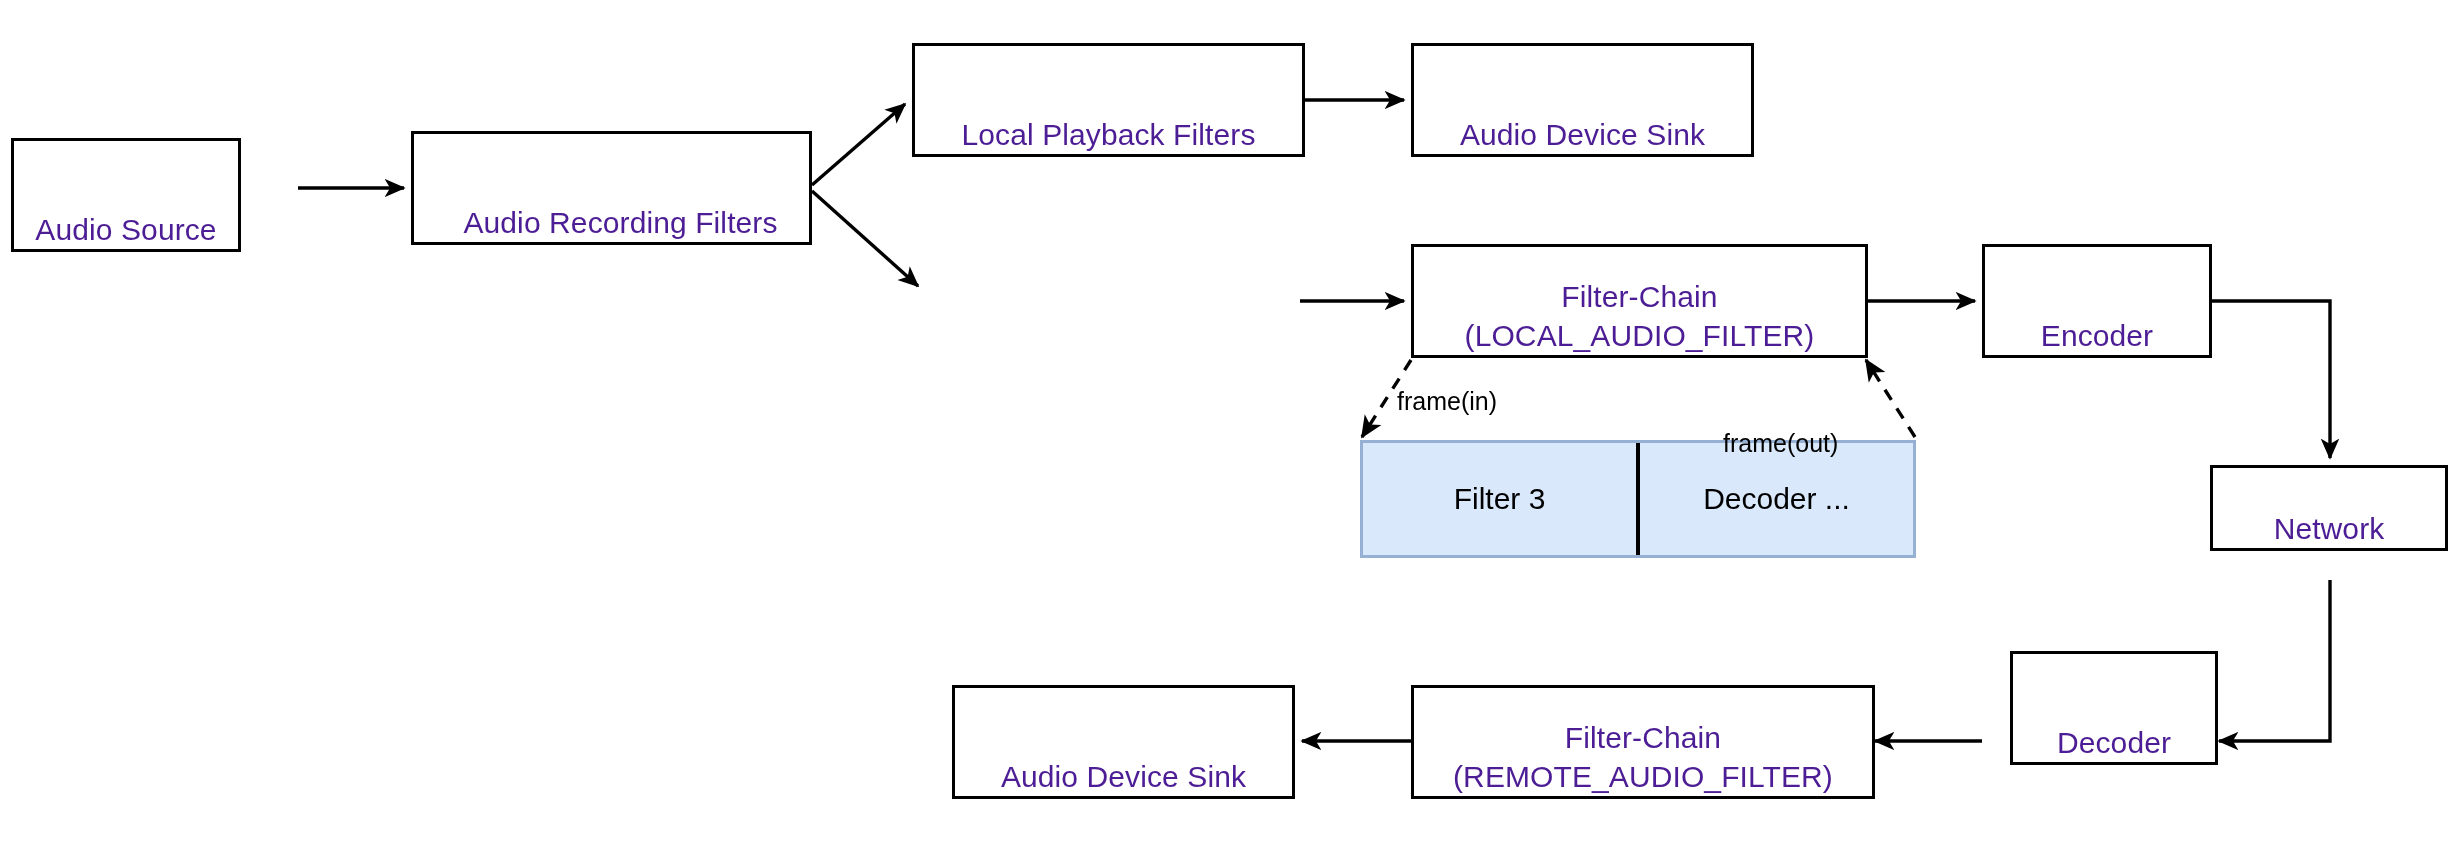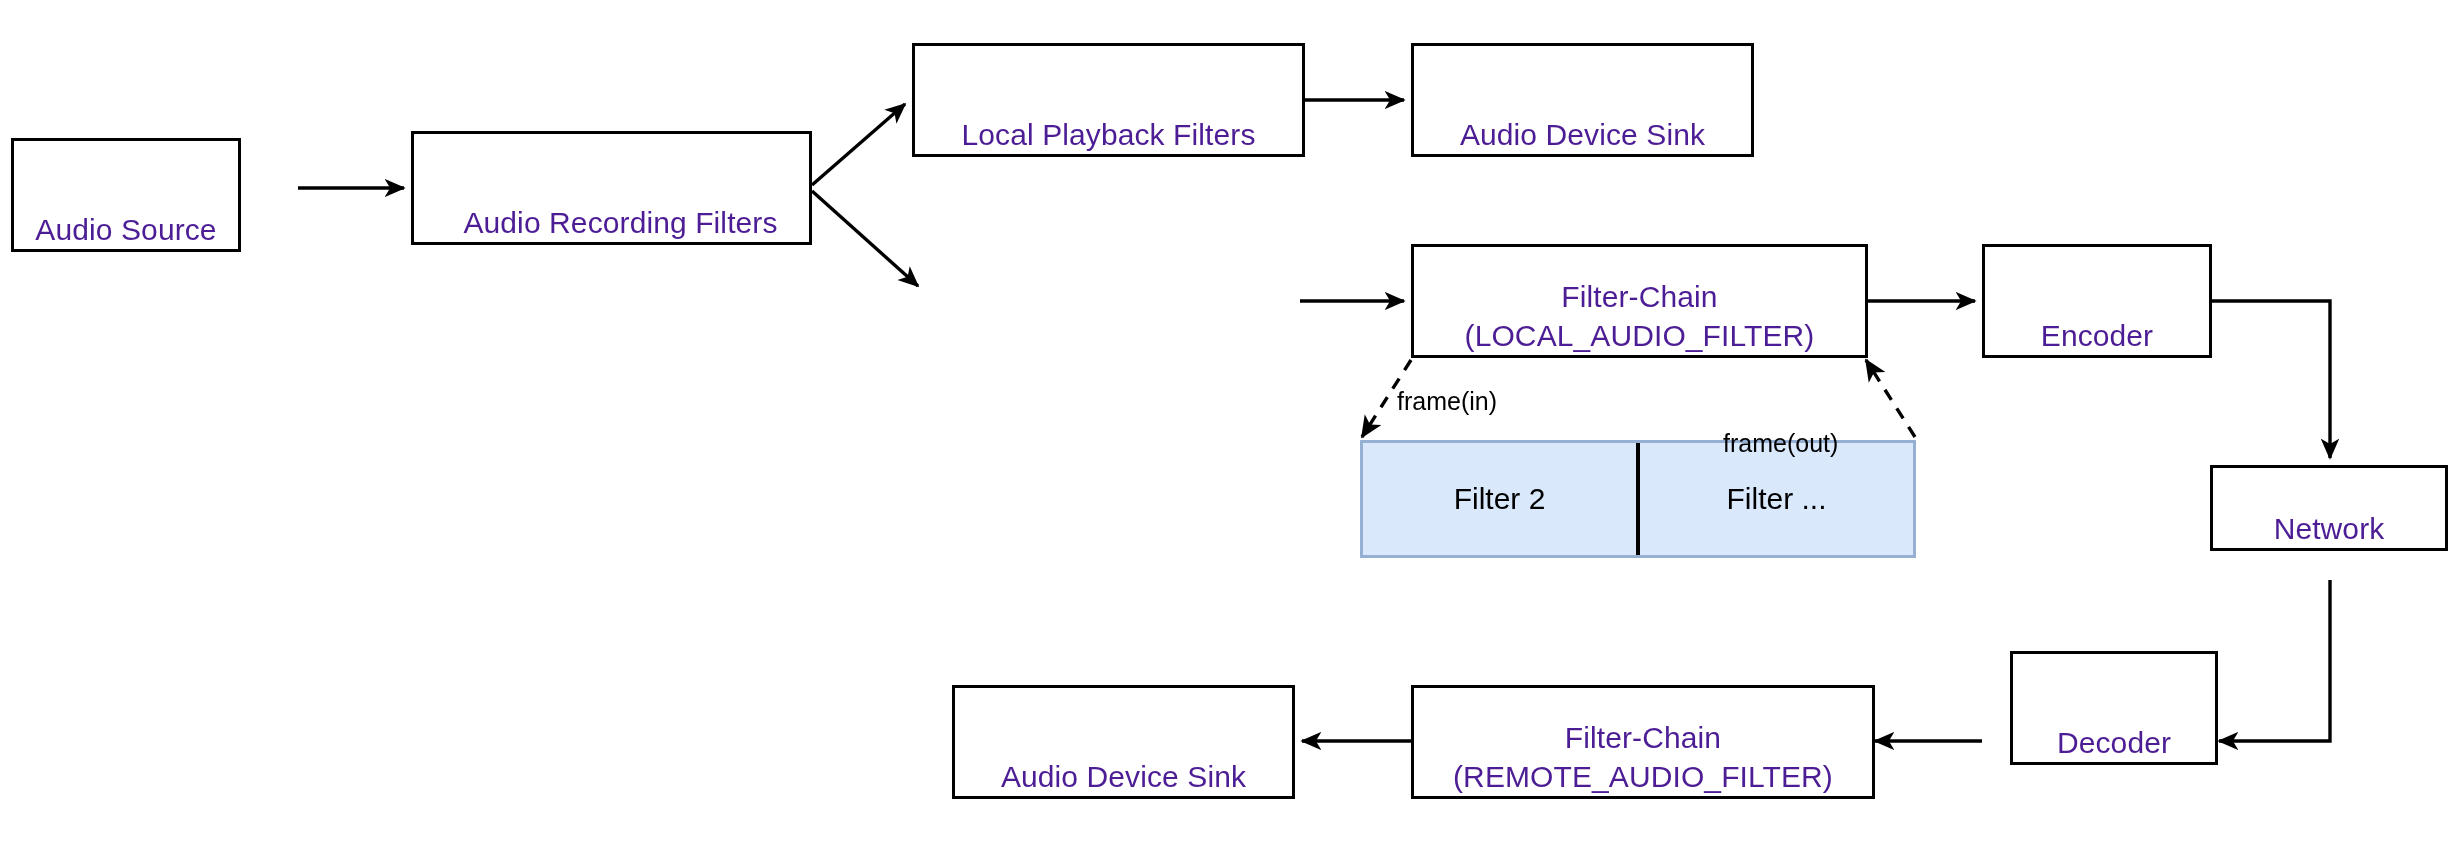--- a/index.html
+++ b/index.html
@@ -150,24 +150,24 @@
     <span class="node-label">Filter-Chain
 (REMOTE_AUDIO_FILTER)</span>
   </div>
 
   <div class="node" style="left:952px; top:685px; width:343px; height:114px;">
     <span class="node-label">Audio Device Sink</span>
   </div>
 
   <div class="filter-strip" style="left:1360px; top:440px; width:556px; height:118px;">
     <div class="filter-cell">
-      <span>Filter 2</span>
+      <span>Filter 3</span>
     </div>
     <div class="filter-cell">
-      <span>Filter ...</span>
+      <span>Decoder ...</span>
     </div>
   </div>
 
   <div class="edge-label" style="left:1397px; top:387px;">
     <span>frame(in)</span>
   </div>
   <div class="edge-label" style="left:1723px; top:387px;margin-top:42px;">
     <span>frame(out)</span>
   </div>
 

